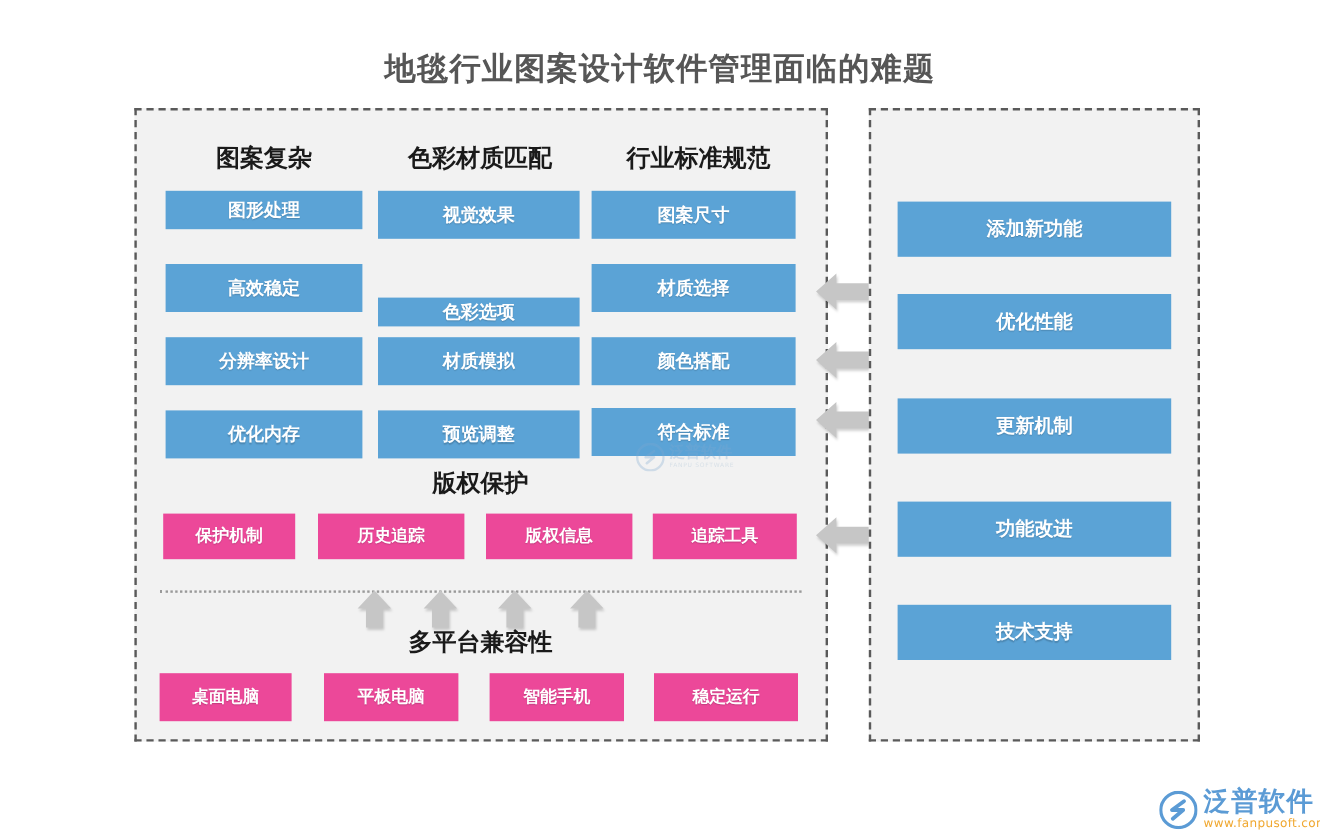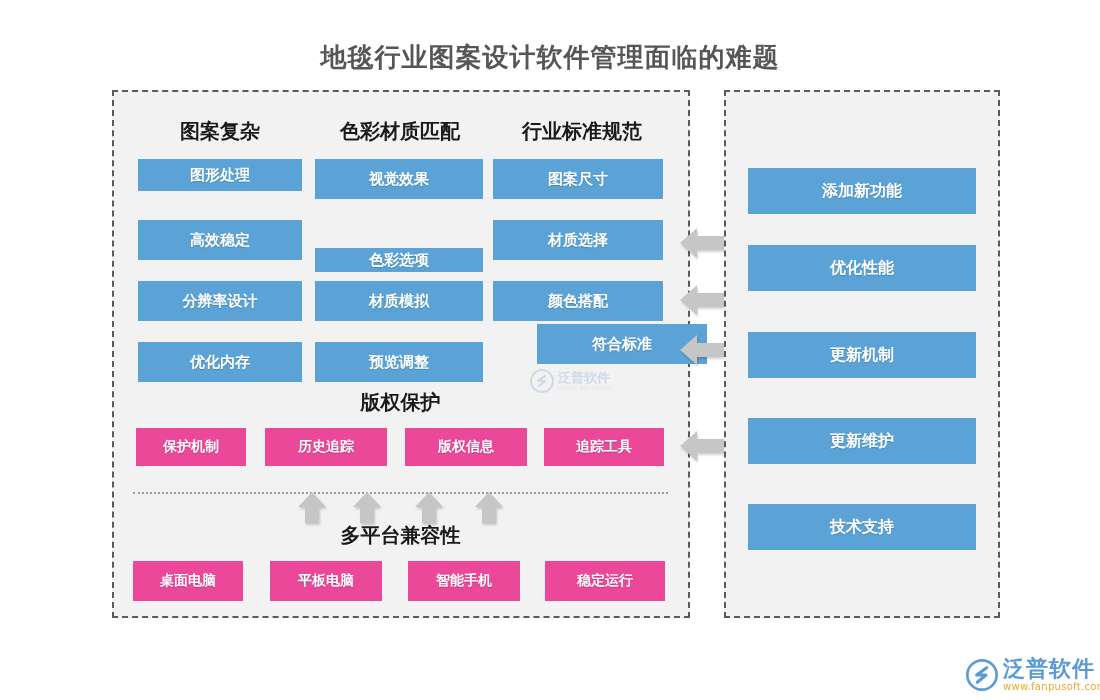--- a/index.html
+++ b/index.html
@@ -114,21 +114,21 @@
   <div class="box blue box-main" style="left:493px;top:159px;width:170px;height:40px;">图案尺寸</div>
   <div class="box blue box-main" style="left:315px;top:220px;width:168px;height:24px;margin-top:28px;">色彩选项</div>
   <div class="box blue box-main" style="left:493px;top:220px;width:170px;height:40px;">材质选择</div>
 
   <div class="box blue box-main" style="left:138px;top:281px;width:164px;height:40px;">分辨率设计</div>
   <div class="box blue box-main" style="left:315px;top:281px;width:168px;height:40px;">材质模拟</div>
   <div class="box blue box-main" style="left:493px;top:281px;width:170px;height:40px;">颜色搭配</div>
 
   <div class="box blue box-main" style="left:138px;top:342px;width:164px;height:40px;">优化内存</div>
   <div class="box blue box-main" style="left:315px;top:342px;width:168px;height:40px;">预览调整</div>
-  <div class="box blue box-main" style="left:493px;top:324px;width:170px;height:40px;margin-left:44px;">符合标准</div>
+  <div class="box blue box-main" style="left:493px;top:340px;width:170px;height:40px;">符合标准</div>
 
   <div class="watermark">
     <svg width="24" height="24" viewBox="0 0 24 24">
       <circle cx="12" cy="12" r="11" fill="none" stroke="#7fa9d0" stroke-width="2"></circle>
       <path d="M15 7 L8 12 L15 12 L9 17" fill="none" stroke="#7fa9d0" stroke-width="2.2" stroke-linejoin="round" stroke-linecap="round"></path>
     </svg>
     <span class="wm-text">
       <span class="wm-cn">泛普软件</span>
       <span class="wm-en">FANPU SOFTWARE</span>
     </span>
@@ -175,21 +175,21 @@
   <svg class="arrow-left" style="left:678px;top:429px;" viewBox="0 0 48 34">
     <polygon points="2,17 19,2 19,10 46,10 46,24 19,24 19,32" fill="#c6c6c6"></polygon>
   </svg>
 
   <div class="panel panel-right"></div>
 
 
   <div class="box blue box-right" style="left:748px;top:168px;width:228px;height:46px;">添加新功能</div>
   <div class="box blue box-right" style="left:748px;top:245px;width:228px;height:46px;">优化性能</div>
   <div class="box blue box-right" style="left:748px;top:332px;width:228px;height:46px;">更新机制</div>
-  <div class="box blue box-right" style="left:748px;top:418px;width:228px;height:46px;">更新维护</div>
+  <div class="box blue box-right" style="left:748px;top:418px;width:228px;height:46px;">功能改进</div>
   <div class="box blue box-right" style="left:748px;top:504px;width:228px;height:46px;">技术支持</div>
 
   <div class="logo">
     <svg width="32" height="32" viewBox="0 0 24 24">
       <circle cx="12" cy="12" r="11" fill="none" stroke="#5b9bd5" stroke-width="2"></circle>
       <path d="M15.5 6.5 L8 12 L15 12 L8.5 17.5" fill="none" stroke="#5b9bd5" stroke-width="2.4" stroke-linejoin="round" stroke-linecap="round"></path>
     </svg>
     <span class="logo-text">
       <span class="logo-cn">泛普软件</span>
       <span class="logo-en">www.fanpusoft.com</span>

